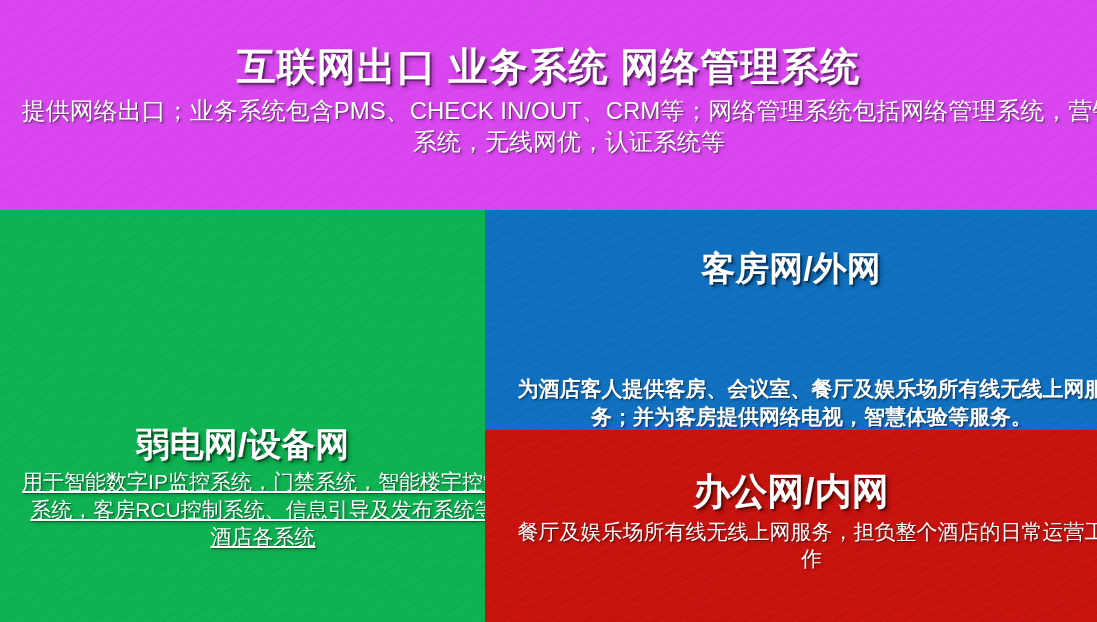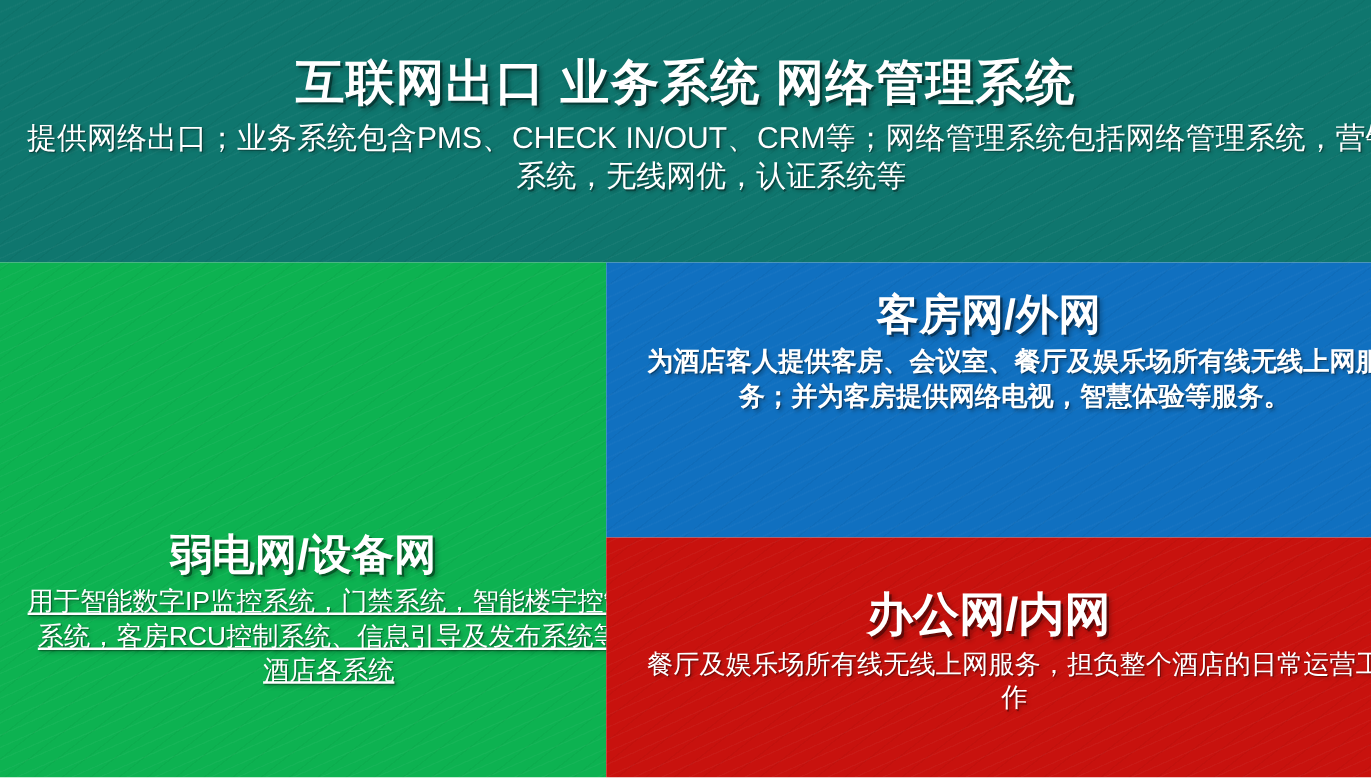--- a/index.html
+++ b/index.html
@@ -53,37 +53,37 @@
         rgba(0,0,0,0.000) 14px
       );
     opacity: 0.85;
   }
   .panel > * { position: relative; z-index: 1; }
 
   
   #panel-internet {
     left: 0;   top: 0;
     width: 1097px; height: 210px;
-    background: #0f766e;
+    background: #d946ef;
     justify-content: flex-start;
     padding-top: 46px;
   }
   #panel-weak-current {
     left: 0;   top: 210px;
     width: 485px; height: 412px;
     background: #0db251;
     justify-content: center;
     padding-top: 144px;
   }
   #panel-guestroom {
     left: 485px; top: 210px;
     width: 612px; height: 220px;
     background: #1070c0;
-    justify-content: flex-start;
-    padding-top: 24px;
+    justify-content: space-between;
+    padding-top: 40px;
   }
   #panel-office {
     left: 485px; top: 430px;
     width: 612px; height: 192px;
     background: #c8120e;
     justify-content: flex-start;
     padding-top: 42px;
   }
 
   

